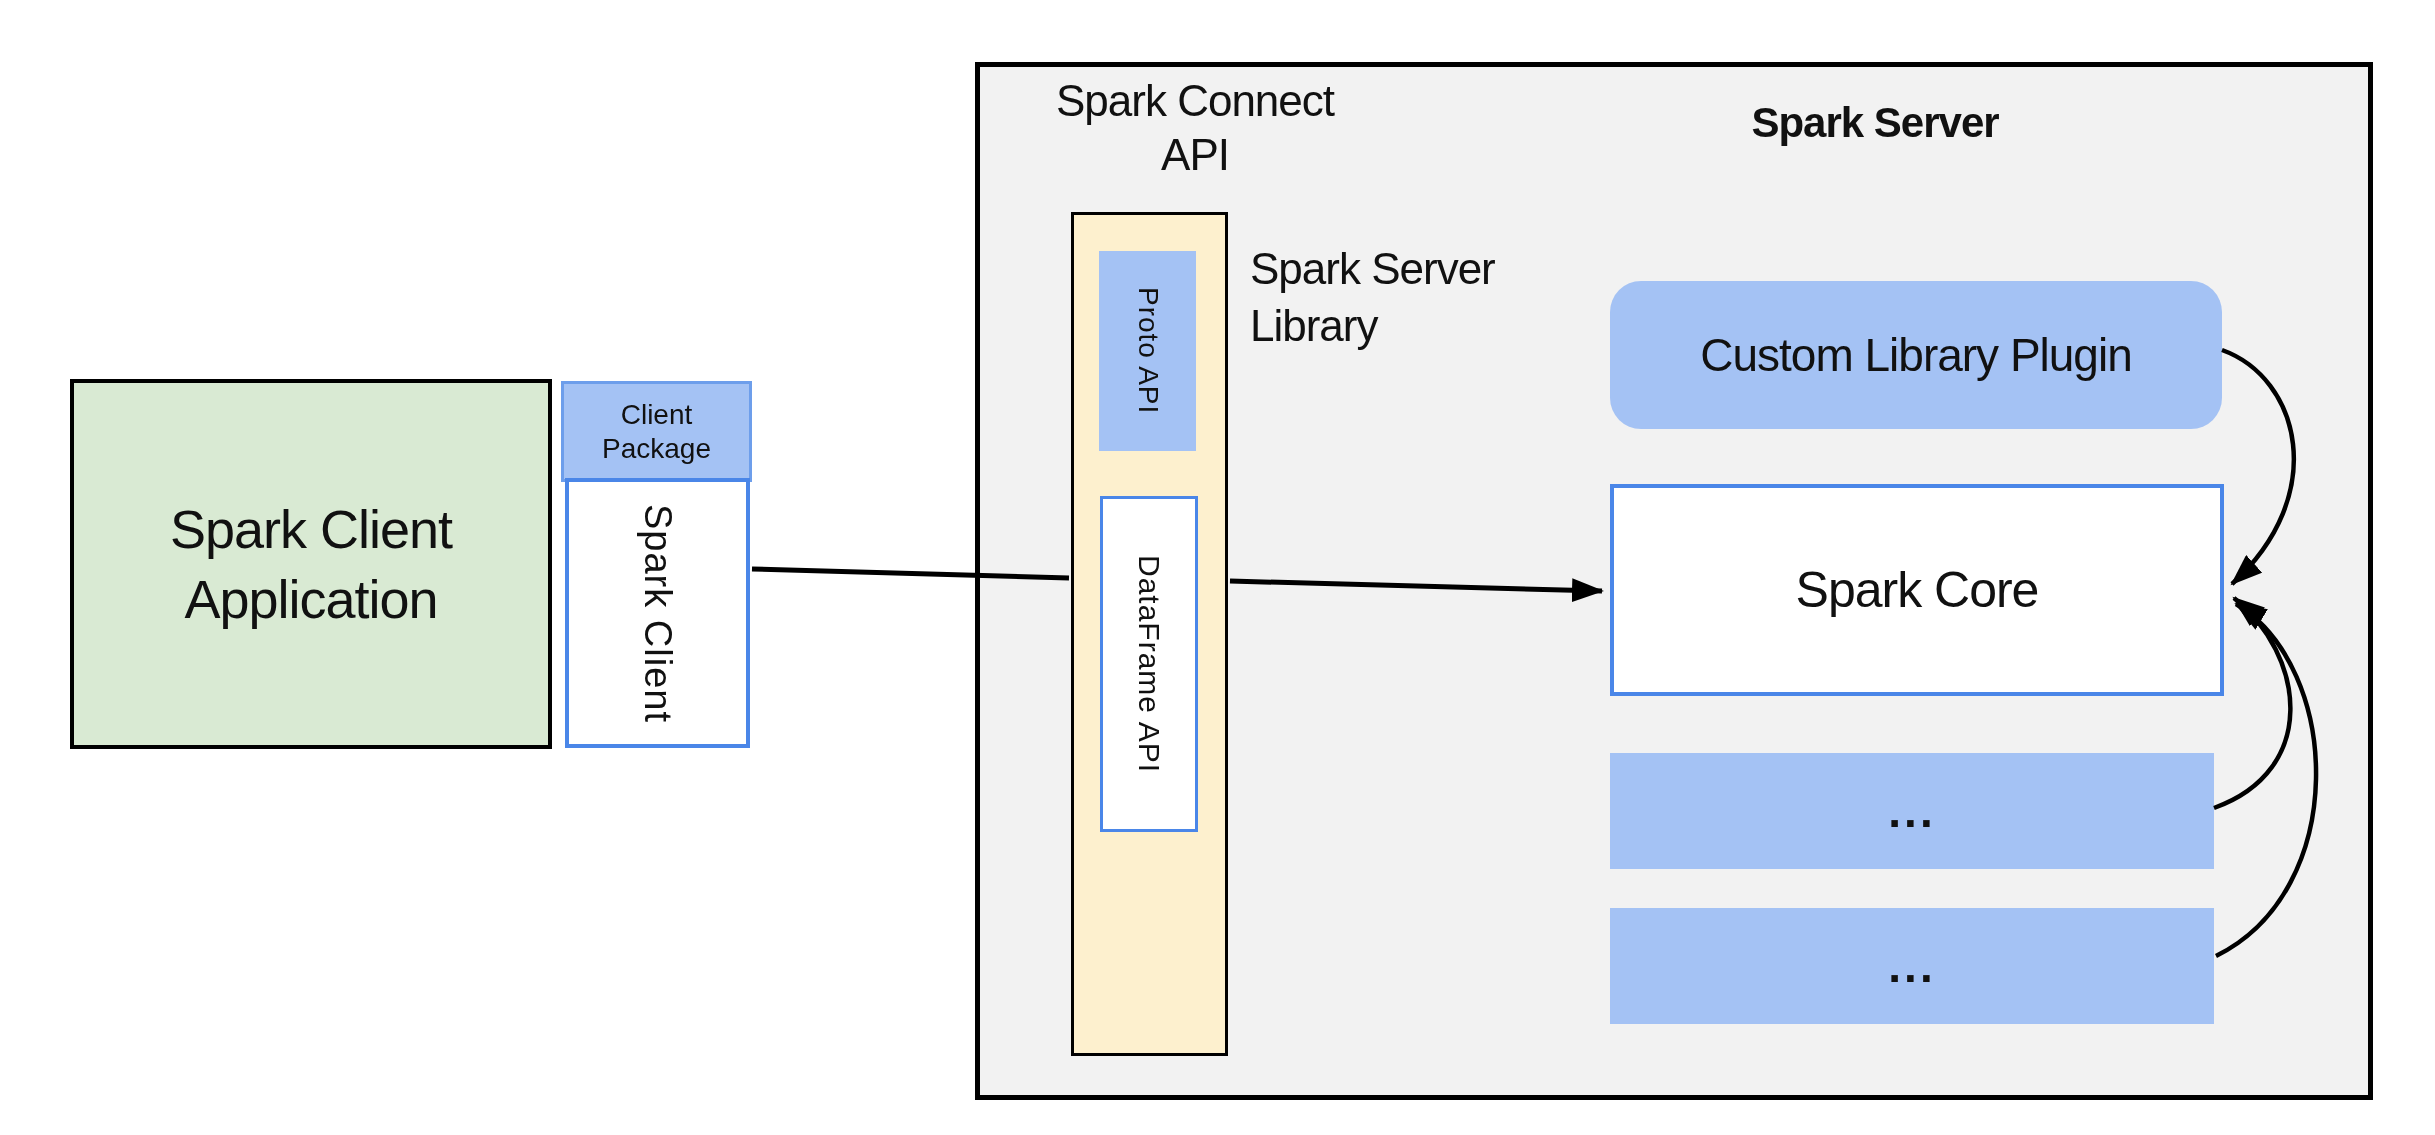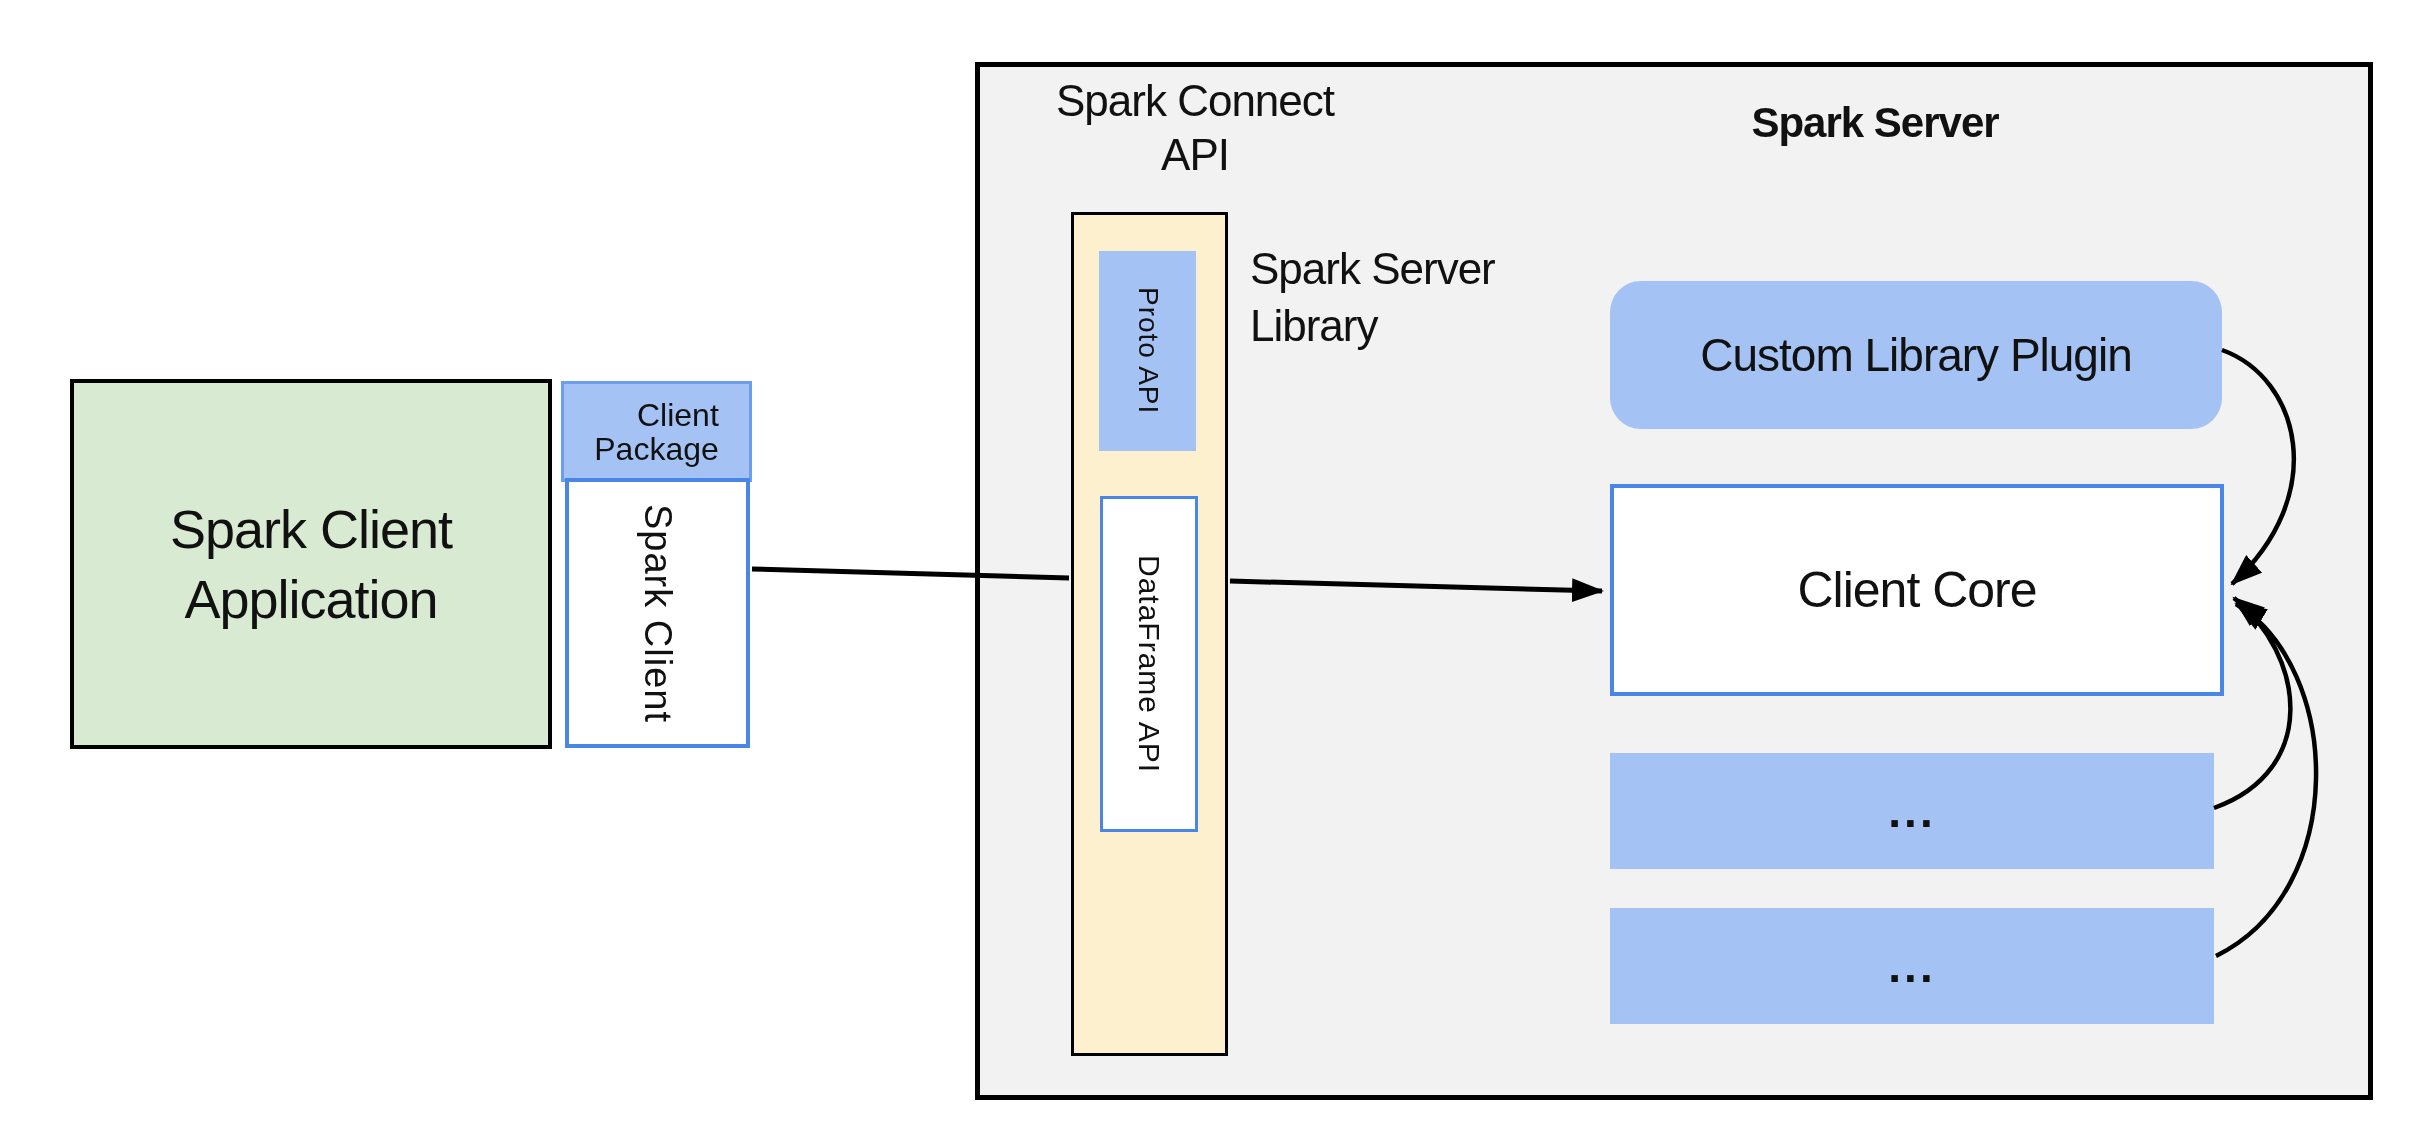--- a/index.html
+++ b/index.html
@@ -13,21 +13,21 @@
   .gray-box{left:975px;top:62px;width:1398px;height:1038px;
             background:#f2f2f2;border:5px solid #000;}
   .green-box{left:70px;top:379px;width:482px;height:370px;
              background:#d9ead3;border:4px solid #000;z-index:2;}
   .yellow-box{left:1071px;top:212px;width:157px;height:844px;
               background:#fdf0ce;border:3px solid #000;z-index:3;}
 
   
   .client-package{left:561px;top:381px;width:191px;height:101px;
                   background:#a4c2f4;border:3px solid #6d9eeb;z-index:3;
-                  font-size:32px;line-height:34px;text-align:right;}
+                  font-size:28px;line-height:34px;}
   .spark-client-box{left:565px;top:478px;width:185px;height:270px;
                     background:#fff;border:4px solid #4a86e8;z-index:3;}
   .proto-api{left:1099px;top:251px;width:97px;height:200px;
              background:#a4c2f4;z-index:4;font-size:28px;}
   .dataframe-api{left:1100px;top:496px;width:98px;height:336px;
                  background:#fff;border:3px solid #4a86e8;z-index:4;font-size:30px;}
   .plugin-box{left:1610px;top:281px;width:612px;height:148px;
               background:#a4c2f4;z-index:2;font-size:46px;letter-spacing:-1px;border-radius:31px;}
   .core-box{left:1610px;top:484px;width:614px;height:212px;
             background:#fff;border:4px solid #4a86e8;z-index:2;
@@ -77,21 +77,21 @@
 
 <div class="abs yellow-box"></div>
 <div class="abs proto-api">
   <span class="vtext">Proto API</span>
 </div>
 <div class="abs dataframe-api">
   <span class="vtext">DataFrame API</span>
 </div>
 
 <div class="abs plugin-box center">Custom Library Plugin</div>
-<div class="abs core-box center">Client Core</div>
+<div class="abs core-box center">Spark Core</div>
 <div class="abs dots-box dots-1 center">...</div>
 <div class="abs dots-box dots-2 center">...</div>
 
 <svg id="arrows" viewBox="0 0 2435 1135" xmlns="http://www.w3.org/2000/svg">
   <defs>
     <marker id="ah" markerUnits="userSpaceOnUse" markerWidth="34" markerHeight="24" refX="30" refY="12" orient="auto">
       <path d="M0,0 L32,12 L0,24 Z" fill="#000"></path>
     </marker>
   </defs>
 

